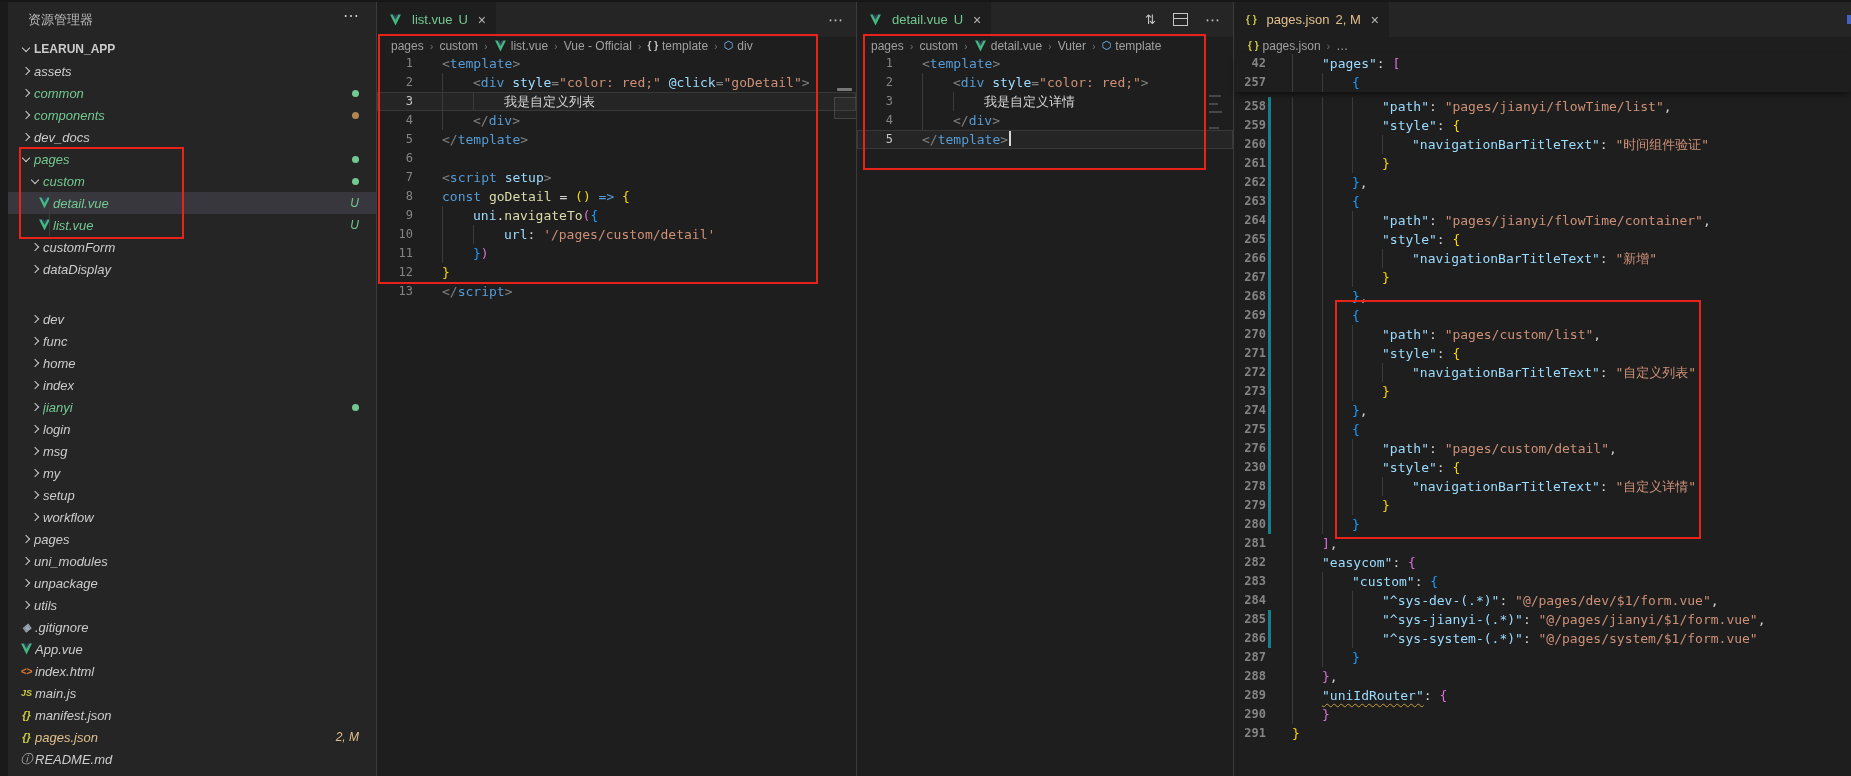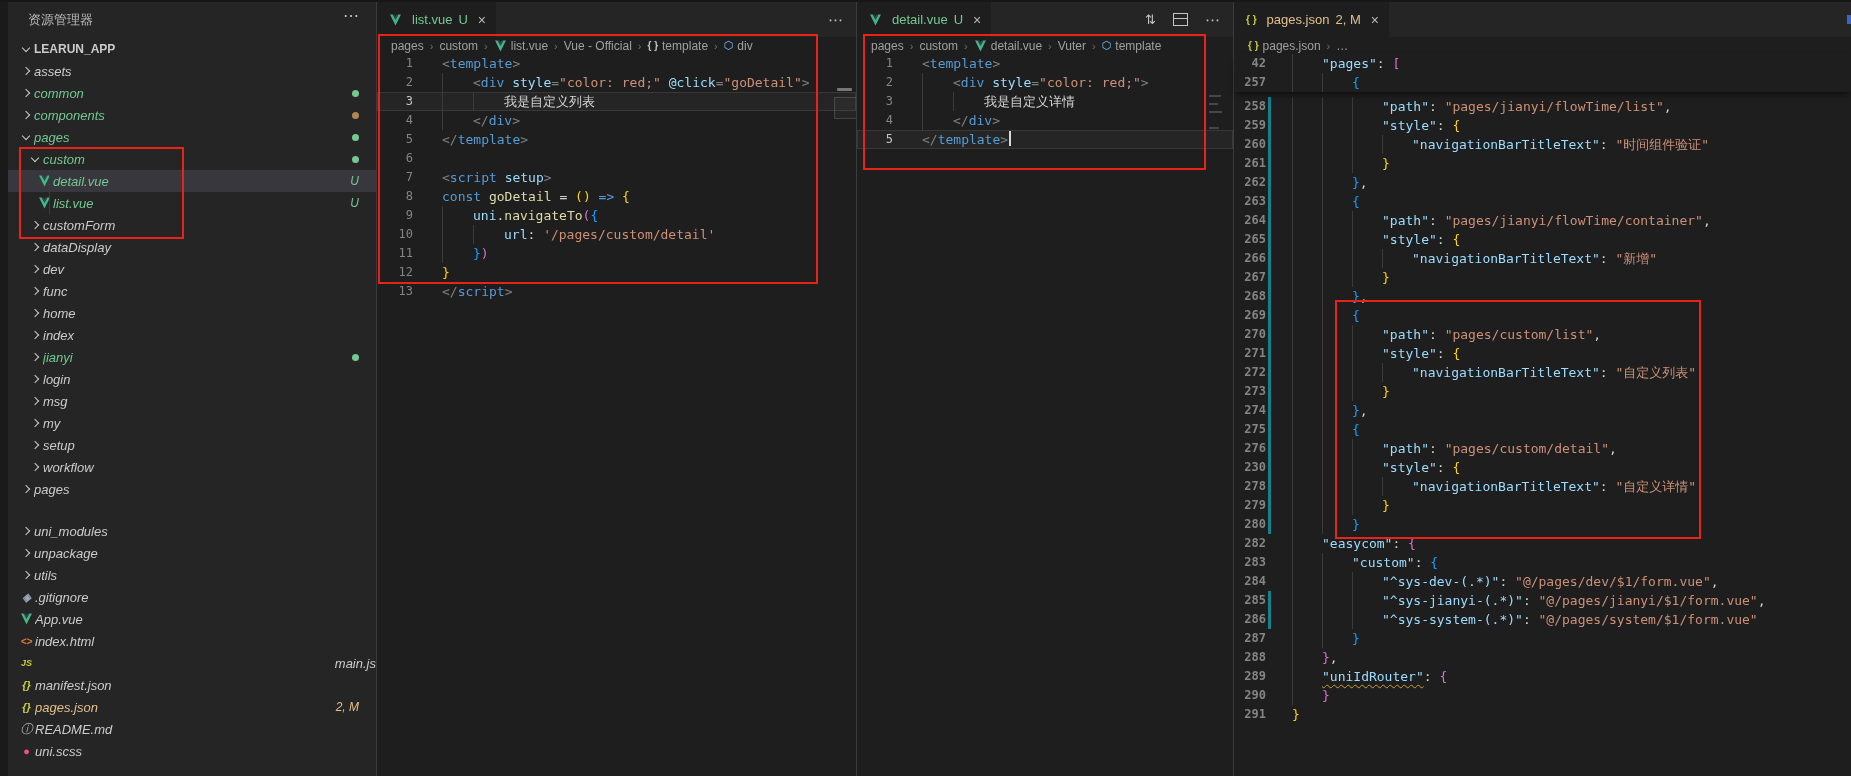--- a/index.html
+++ b/index.html
@@ -130,20 +130,26 @@
           <span class="badge"><span class="dotg"></span></span>
         </div>
         <div class="trow" style="padding-left: 10px;">
           <span class="chev right">
             <i></i>
           </span>
           <span class="lab green">components</span>
           <span class="badge"><span class="doty"></span></span>
         </div>
         <div class="trow" style="padding-left: 10px;">
+          <span class="chev right">
+            <i></i>
+          </span>
+          <span class="lab ">dev_docs</span>
+        </div>
+        <div class="trow" style="padding-left: 10px;">
           <span class="chev down">
             <i></i>
           </span>
           <span class="lab green">pages</span>
           <span class="badge"><span class="dotg"></span></span>
         </div>
         <div class="trow" style="padding-left: 19px;">
           <span class="chev down">
             <i></i>
           </span>
@@ -177,21 +183,21 @@
             <i></i>
           </span>
           <span class="lab ">customForm</span>
         </div>
         <div class="trow" style="padding-left: 19px;">
           <span class="chev right">
             <i></i>
           </span>
           <span class="lab ">dataDisplay</span>
         </div>
-        <div class="trow" style="padding-left: 19px;">
+        <div class="trow" style="padding-left: 19px; margin-top: 28px;">
           <span class="chev right">
             <i></i>
           </span>
           <span class="lab ">dev</span>
         </div>
         <div class="trow" style="padding-left: 19px;">
           <span class="chev right">
             <i></i>
           </span>
           <span class="lab ">func</span>
@@ -244,21 +250,21 @@
             <i></i>
           </span>
           <span class="lab ">workflow</span>
         </div>
         <div class="trow" style="padding-left: 10px;">
           <span class="chev right">
             <i></i>
           </span>
           <span class="lab ">pages</span>
         </div>
-        <div class="trow" style="padding-left: 10px; margin-top: 20px;">
+        <div class="trow" style="padding-left: 10px;">
           <span class="chev right">
             <i></i>
           </span>
           <span class="lab ">uni_modules</span>
         </div>
         <div class="trow" style="padding-left: 10px;">
           <span class="chev right">
             <i></i>
           </span>
           <span class="lab ">unpackage</span>
@@ -279,21 +285,21 @@
               <path fill="#41b883" d="M2 1h4.6L12 10.4 17.4 1H22L12 21z"></path>
               <path fill="#35495e" d="M6.6 1h3.1L12 5.2 14.3 1h3.1L12 10.4z"></path>
             </svg>
           </span>
           <span class="lab ">App.vue</span>
         </div>
         <div class="trow" style="padding-left: 10px;">
           <span class="ficon ic-html">&lt;&gt;</span>
           <span class="lab ">index.html</span>
         </div>
-        <div class="trow" style="padding-left: 10px; text-align: right;">
+        <div class="trow" style="padding-left: 10px;">
           <span class="ficon ic-js">JS</span>
           <span class="lab ">main.js</span>
         </div>
         <div class="trow" style="padding-left: 10px;">
           <span class="ficon ic-json">{}</span>
           <span class="lab ">manifest.json</span>
         </div>
         <div class="trow" style="padding-left: 10px;">
           <span class="ficon ic-json">{}</span>
           <span class="lab amber">pages.json</span>
@@ -640,20 +646,25 @@
             <span class="gut">279</span>
             <span class="gmark on"></span>
             <span class="ctext" style="padding-left: 108px;"><i class="iguide" style="left: 18px;"></i><i class="iguide" style="left: 48px;"></i><i class="iguide" style="left: 78px;"></i><span class="tk-b1">}</span></span>
           </div>
           <div class="crow">
             <span class="gut">280</span>
             <span class="gmark on"></span>
             <span class="ctext" style="padding-left: 78px;"><i class="iguide" style="left: 18px;"></i><i class="iguide" style="left: 48px;"></i><span class="tk-b3">}</span></span>
           </div>
           <div class="crow">
+            <span class="gut">281</span>
+            <span class="gmark"></span>
+            <span class="ctext" style="padding-left: 48px;"><i class="iguide" style="left: 18px;"></i><span class="tk-b2">]</span><span class="tk-d">,</span></span>
+          </div>
+          <div class="crow">
             <span class="gut">282</span>
             <span class="gmark"></span>
             <span class="ctext" style="padding-left: 48px;"><i class="iguide" style="left: 18px;"></i><span class="tk-at">"easycom"</span><span class="tk-d">: </span><span class="tk-b2">{</span></span>
           </div>
           <div class="crow">
             <span class="gut">283</span>
             <span class="gmark"></span>
             <span class="ctext" style="padding-left: 78px;"><i class="iguide" style="left: 18px;"></i><i class="iguide" style="left: 48px;"></i><span class="tk-at">"custom"</span><span class="tk-d">: </span><span class="tk-b3">{</span></span>
           </div>
           <div class="crow">

